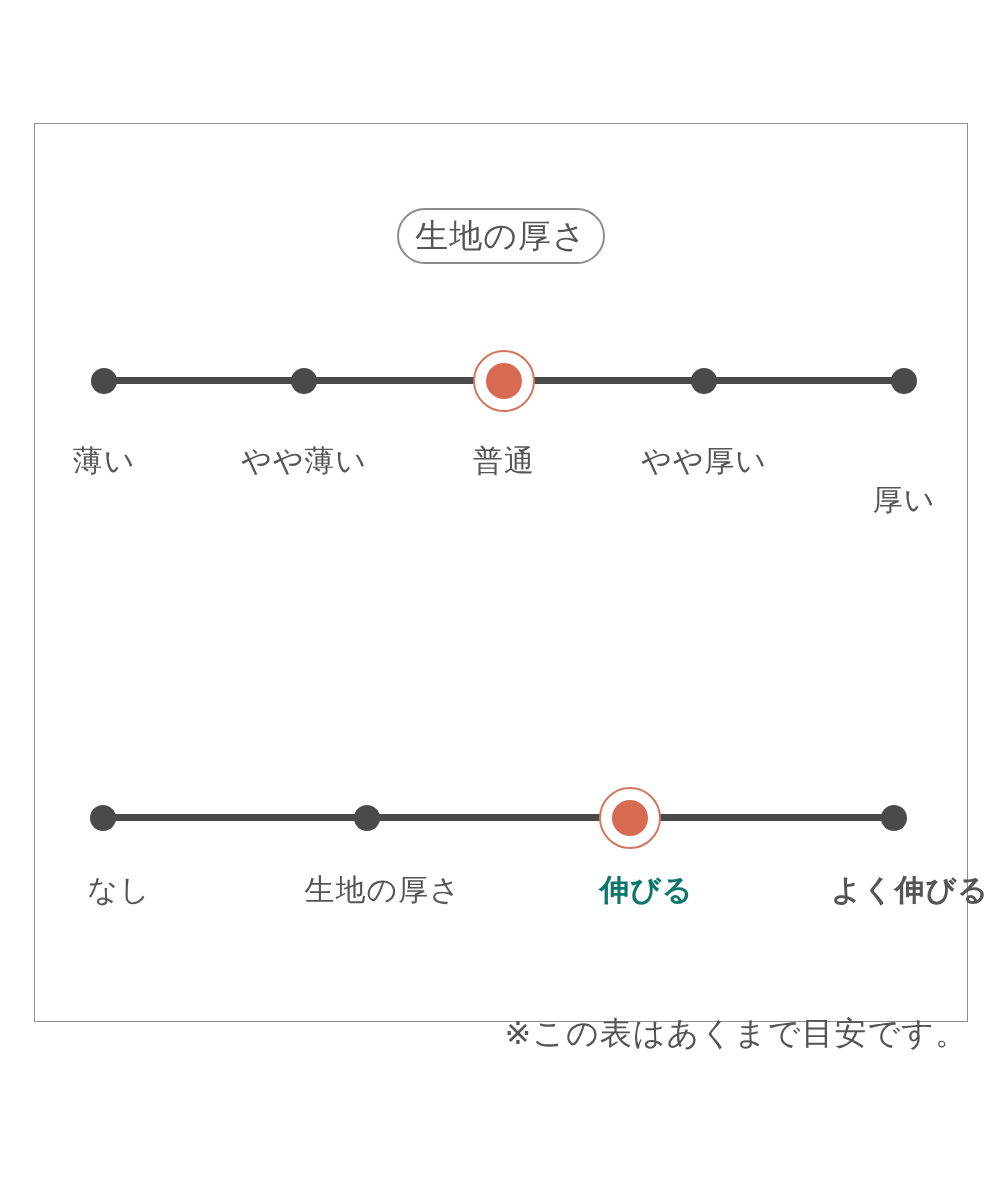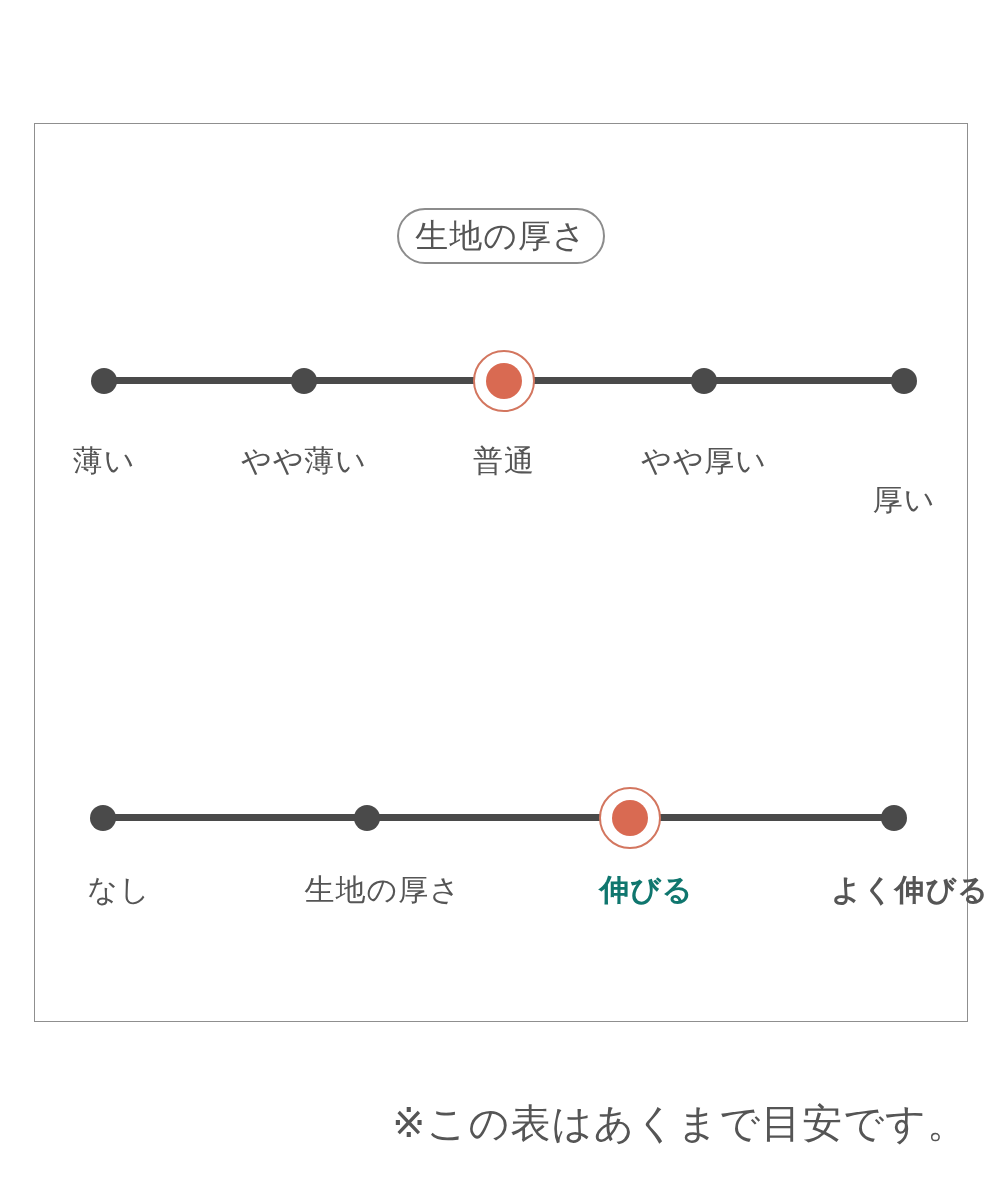--- a/index.html
+++ b/index.html
@@ -95,22 +95,22 @@
     font-size: 30px;
     font-weight: 500;
     color: var(--text);
     white-space: nowrap;
     letter-spacing: 1px;
   }
   .opt-label.bold { font-weight: 800; color: #0f766e; }
   .footnote {
     position: absolute;
     right: 32px;
-    top: 1096px;
-    font-size: 40px;
+    top: 1012px;
+    font-size: 32px;
     font-weight: 500;
     color: var(--text);
     letter-spacing: 1px;
     white-space: nowrap;
   }
 </style>
 </head>
 <body>
 
 <div class="frame">

